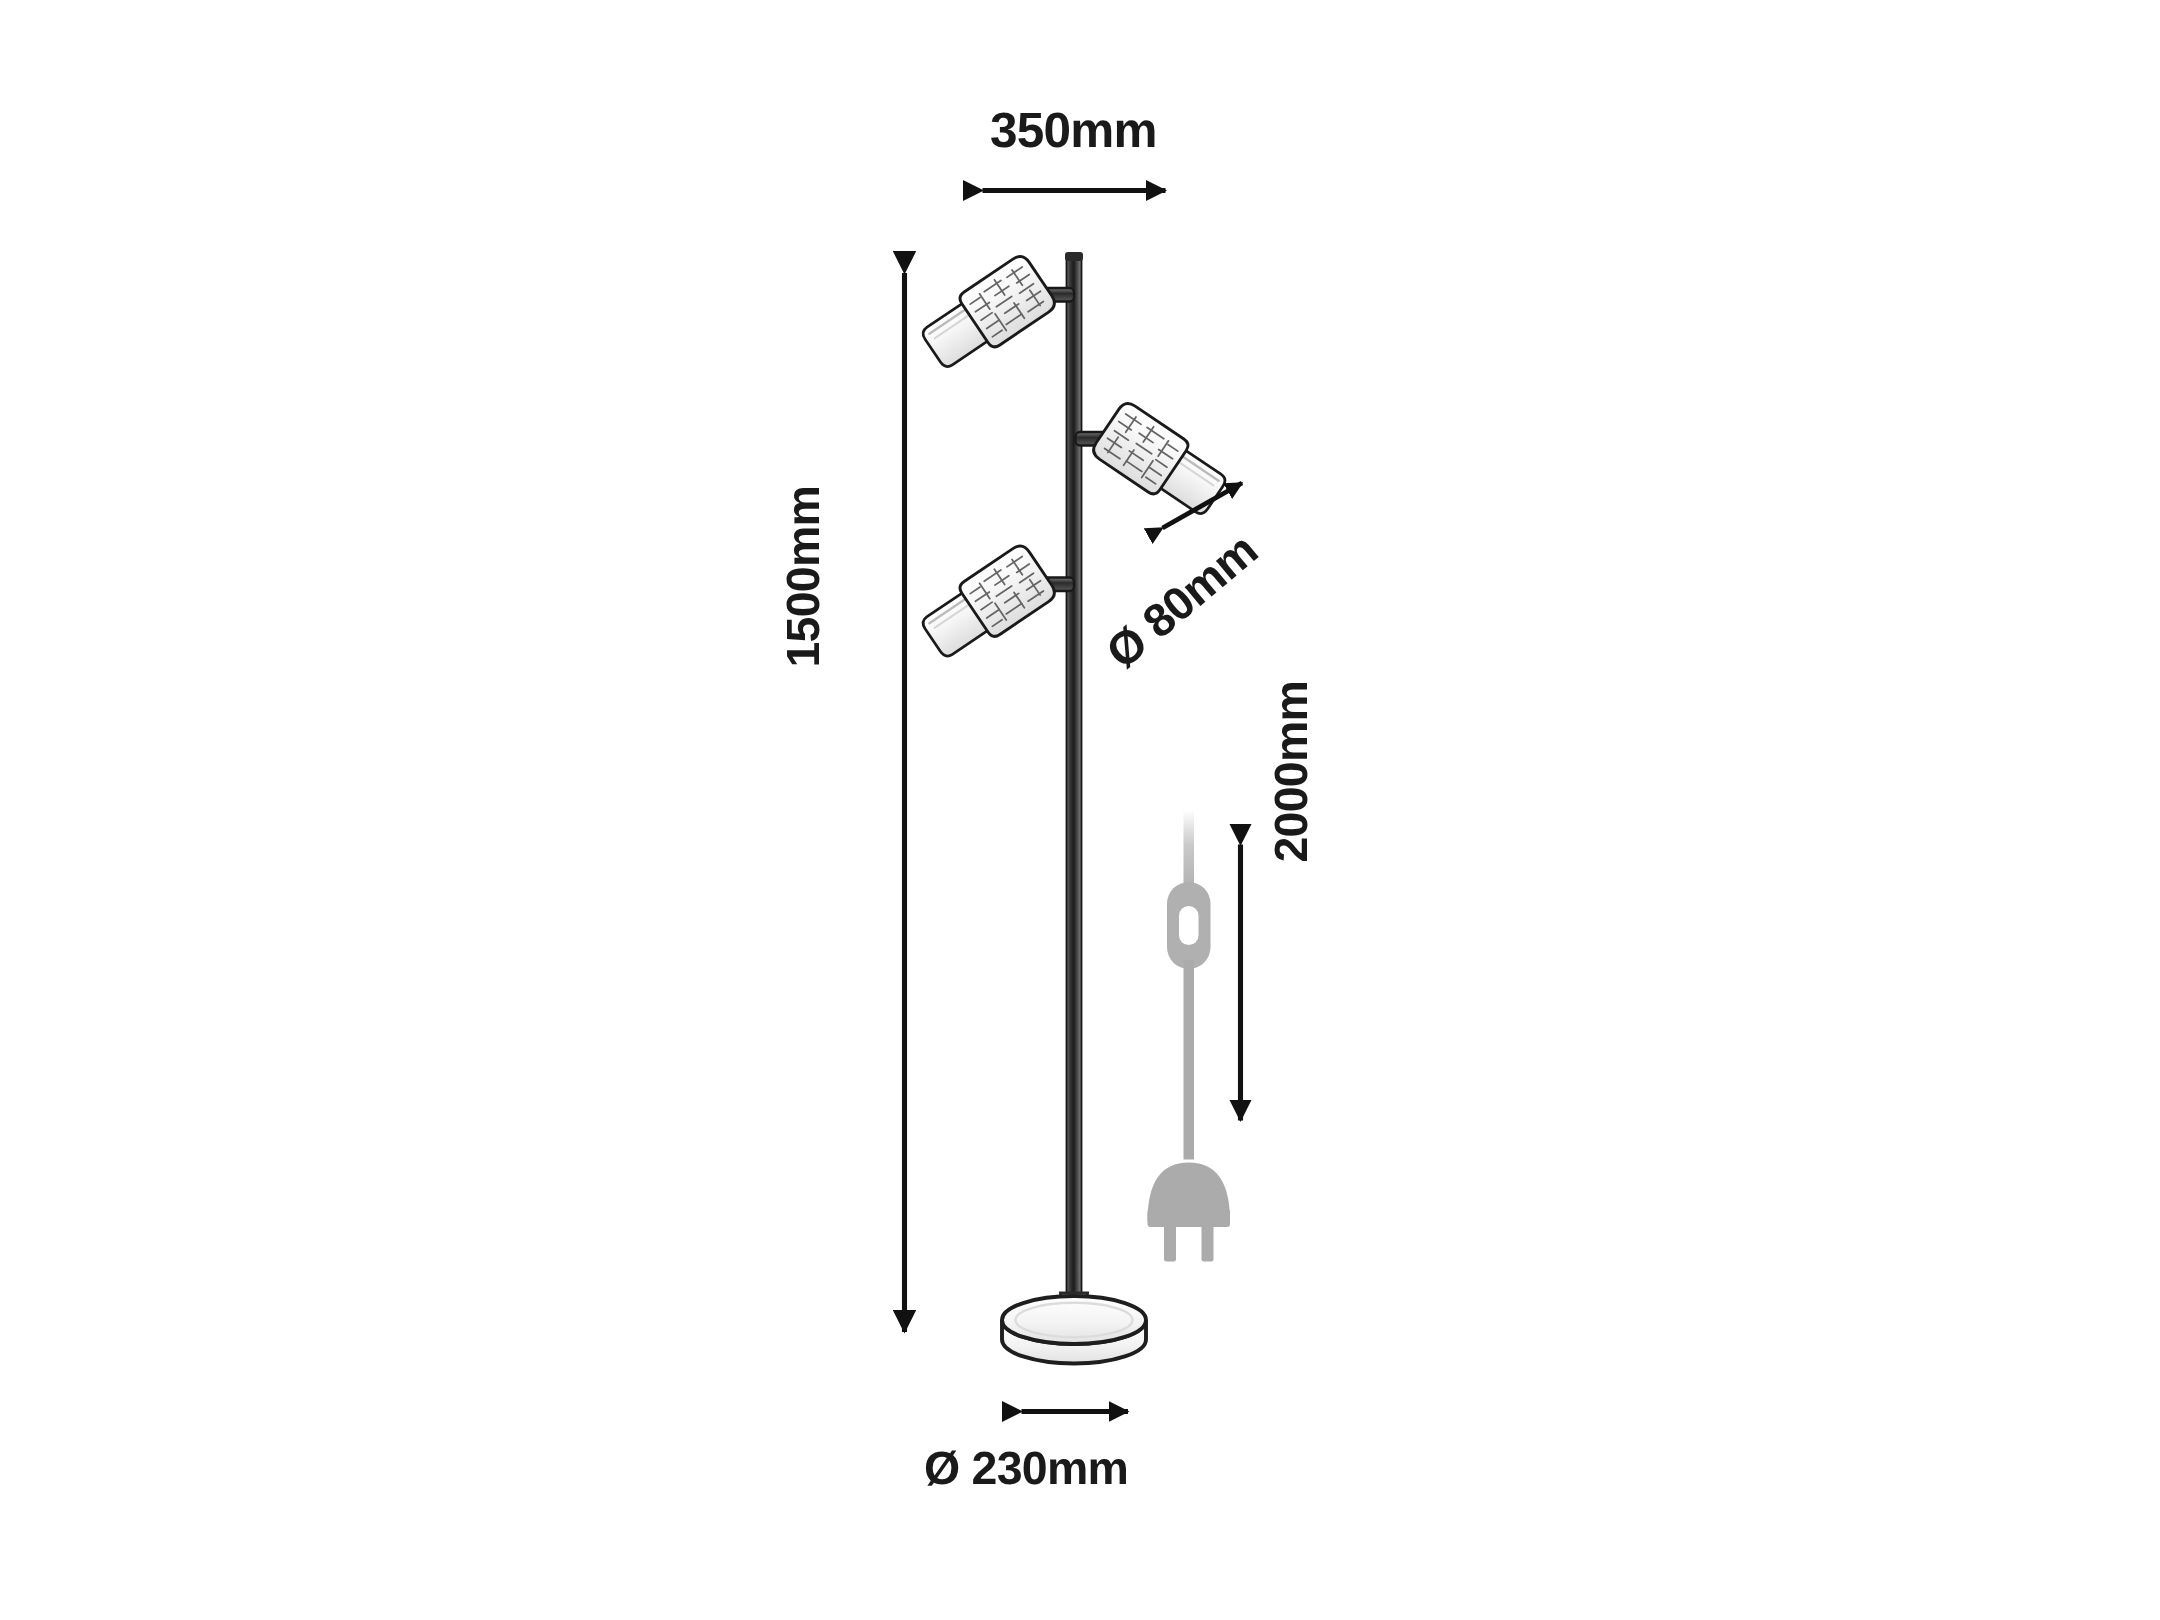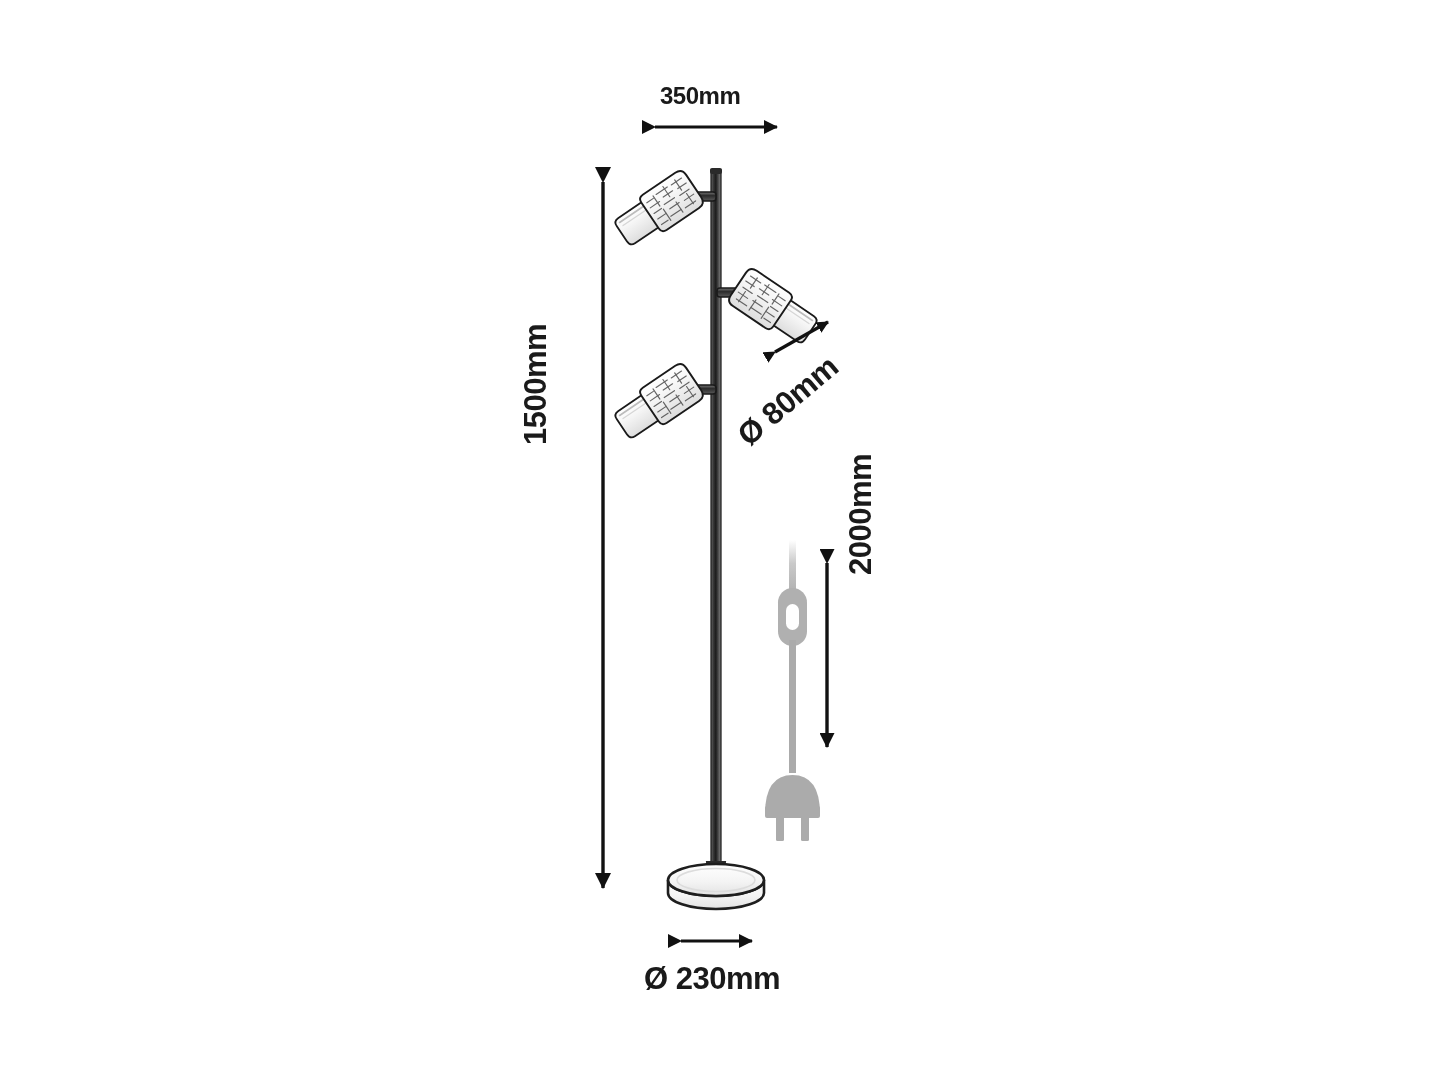--- a/index.html
+++ b/index.html
@@ -32,22 +32,22 @@
     position: absolute;
     font-family: "Liberation Sans", sans-serif;
     font-weight: bold;
     color: #1a1a1a;
     white-space: nowrap;
     line-height: 1;
     letter-spacing: -0.5px;
   }
   #label-350 {
     left: 660px;
-    top: 84px;
-    font-size: 24px;
+    top: 70px;
+    font-size: 33px;
   }
   #label-1500 {
     left: 520px;
     top: 445px;
     font-size: 31px;
     transform: rotate(-90deg);
     transform-origin: left top;
     width: 170px;
     text-align: left;
   }
@@ -61,21 +61,21 @@
   #label-2000 {
     left: 845px;
     top: 575px;
     font-size: 31px;
     transform: rotate(-90deg);
     transform-origin: left top;
     width: 180px;
     text-align: left;
   }
   #label-230 {
-    left: 644px;
+    left: 616px;
     top: 963px;
     font-size: 31px;
   }
 </style>
 </head>
 <body>
 
 <div id="stage">
 
   <svg class="drawing" viewBox="0 0 1440 1080">

